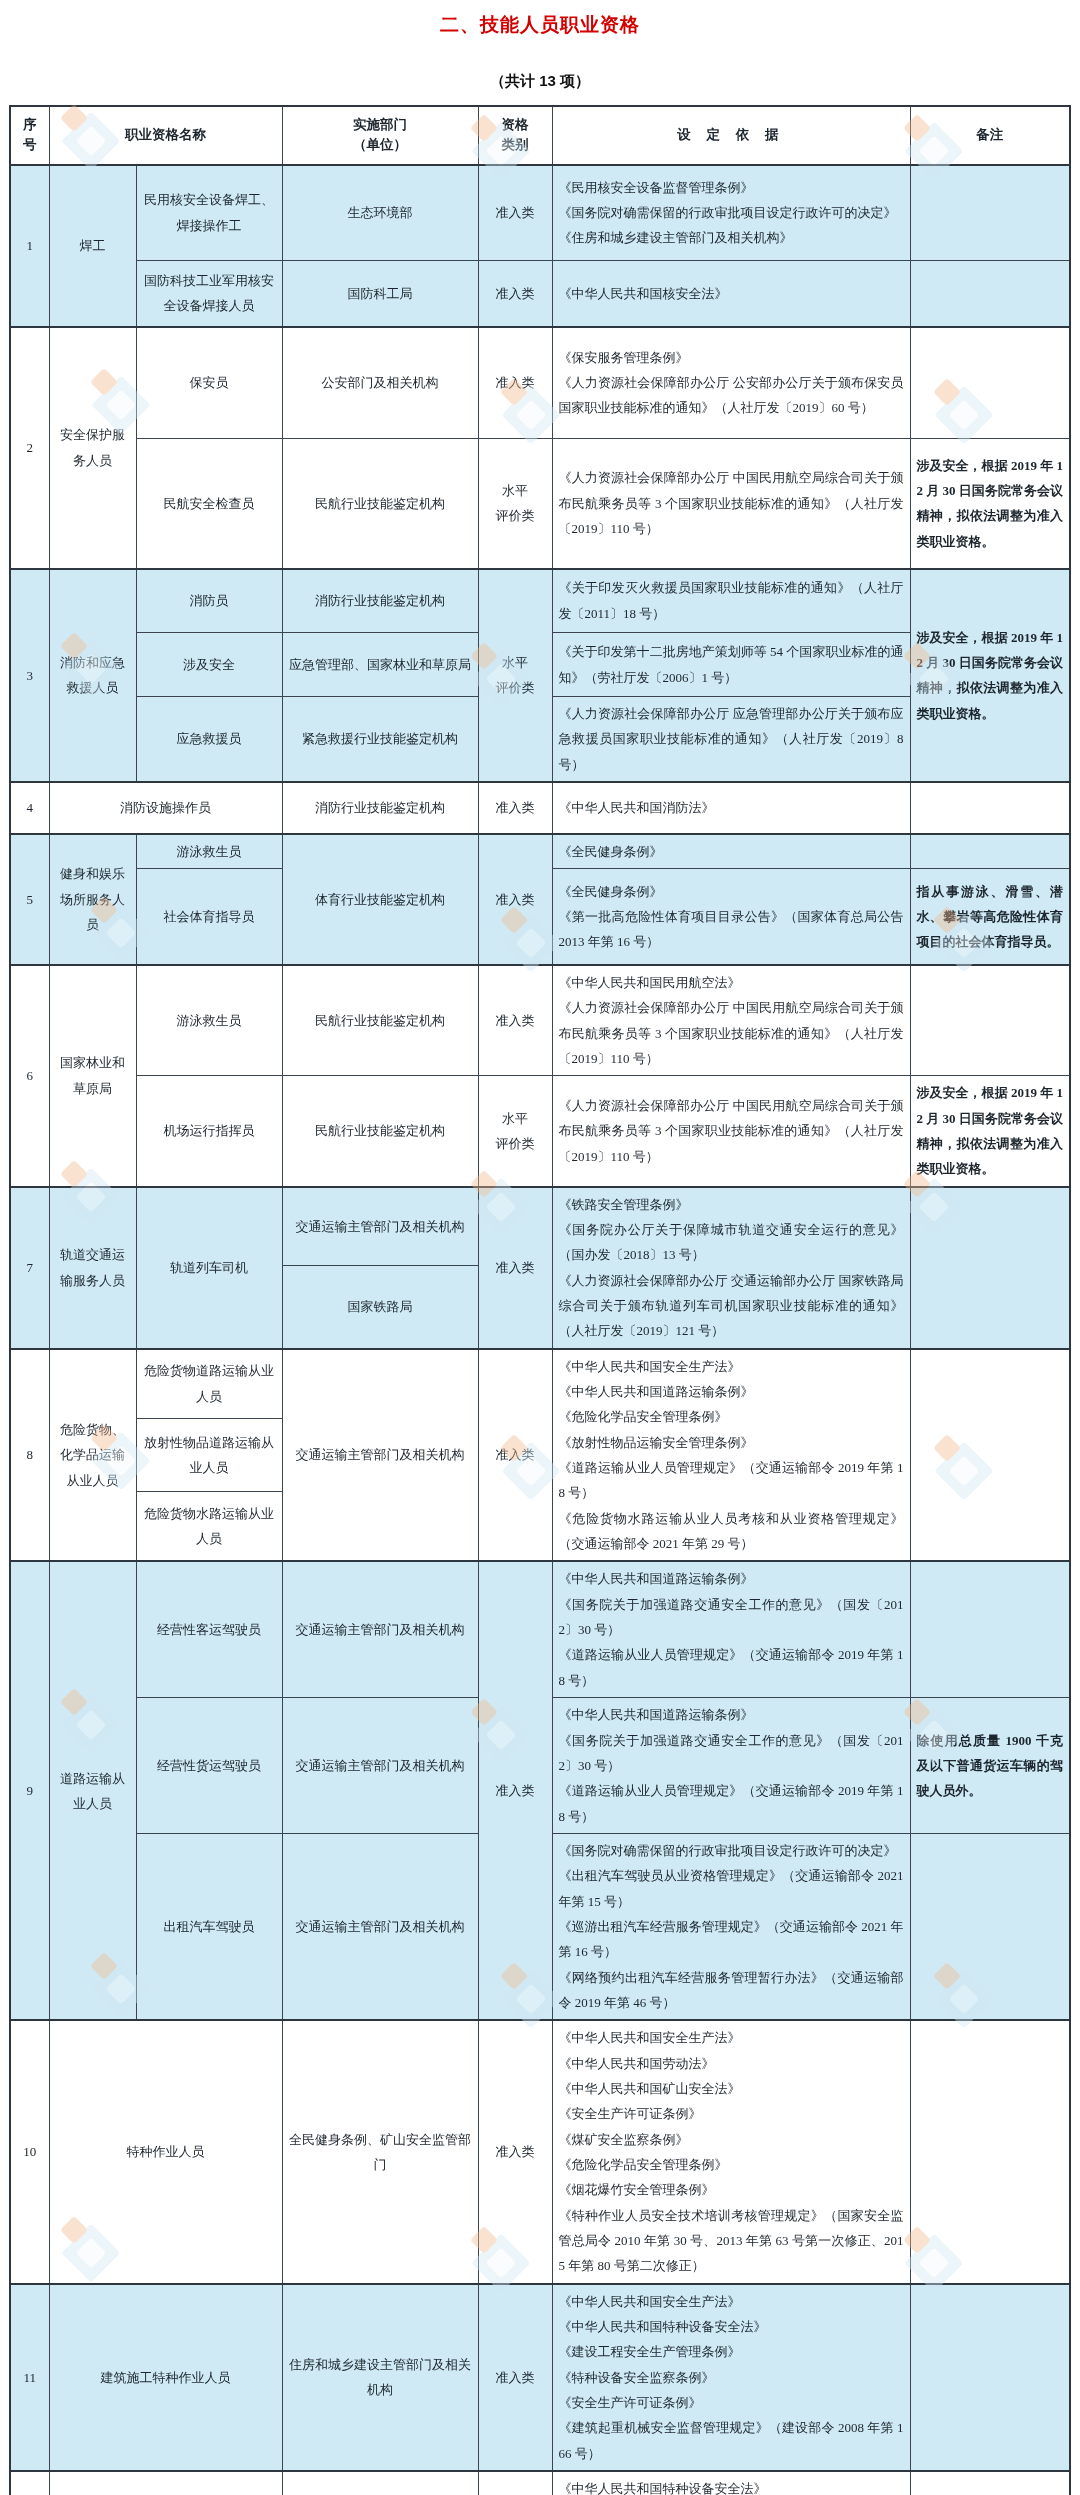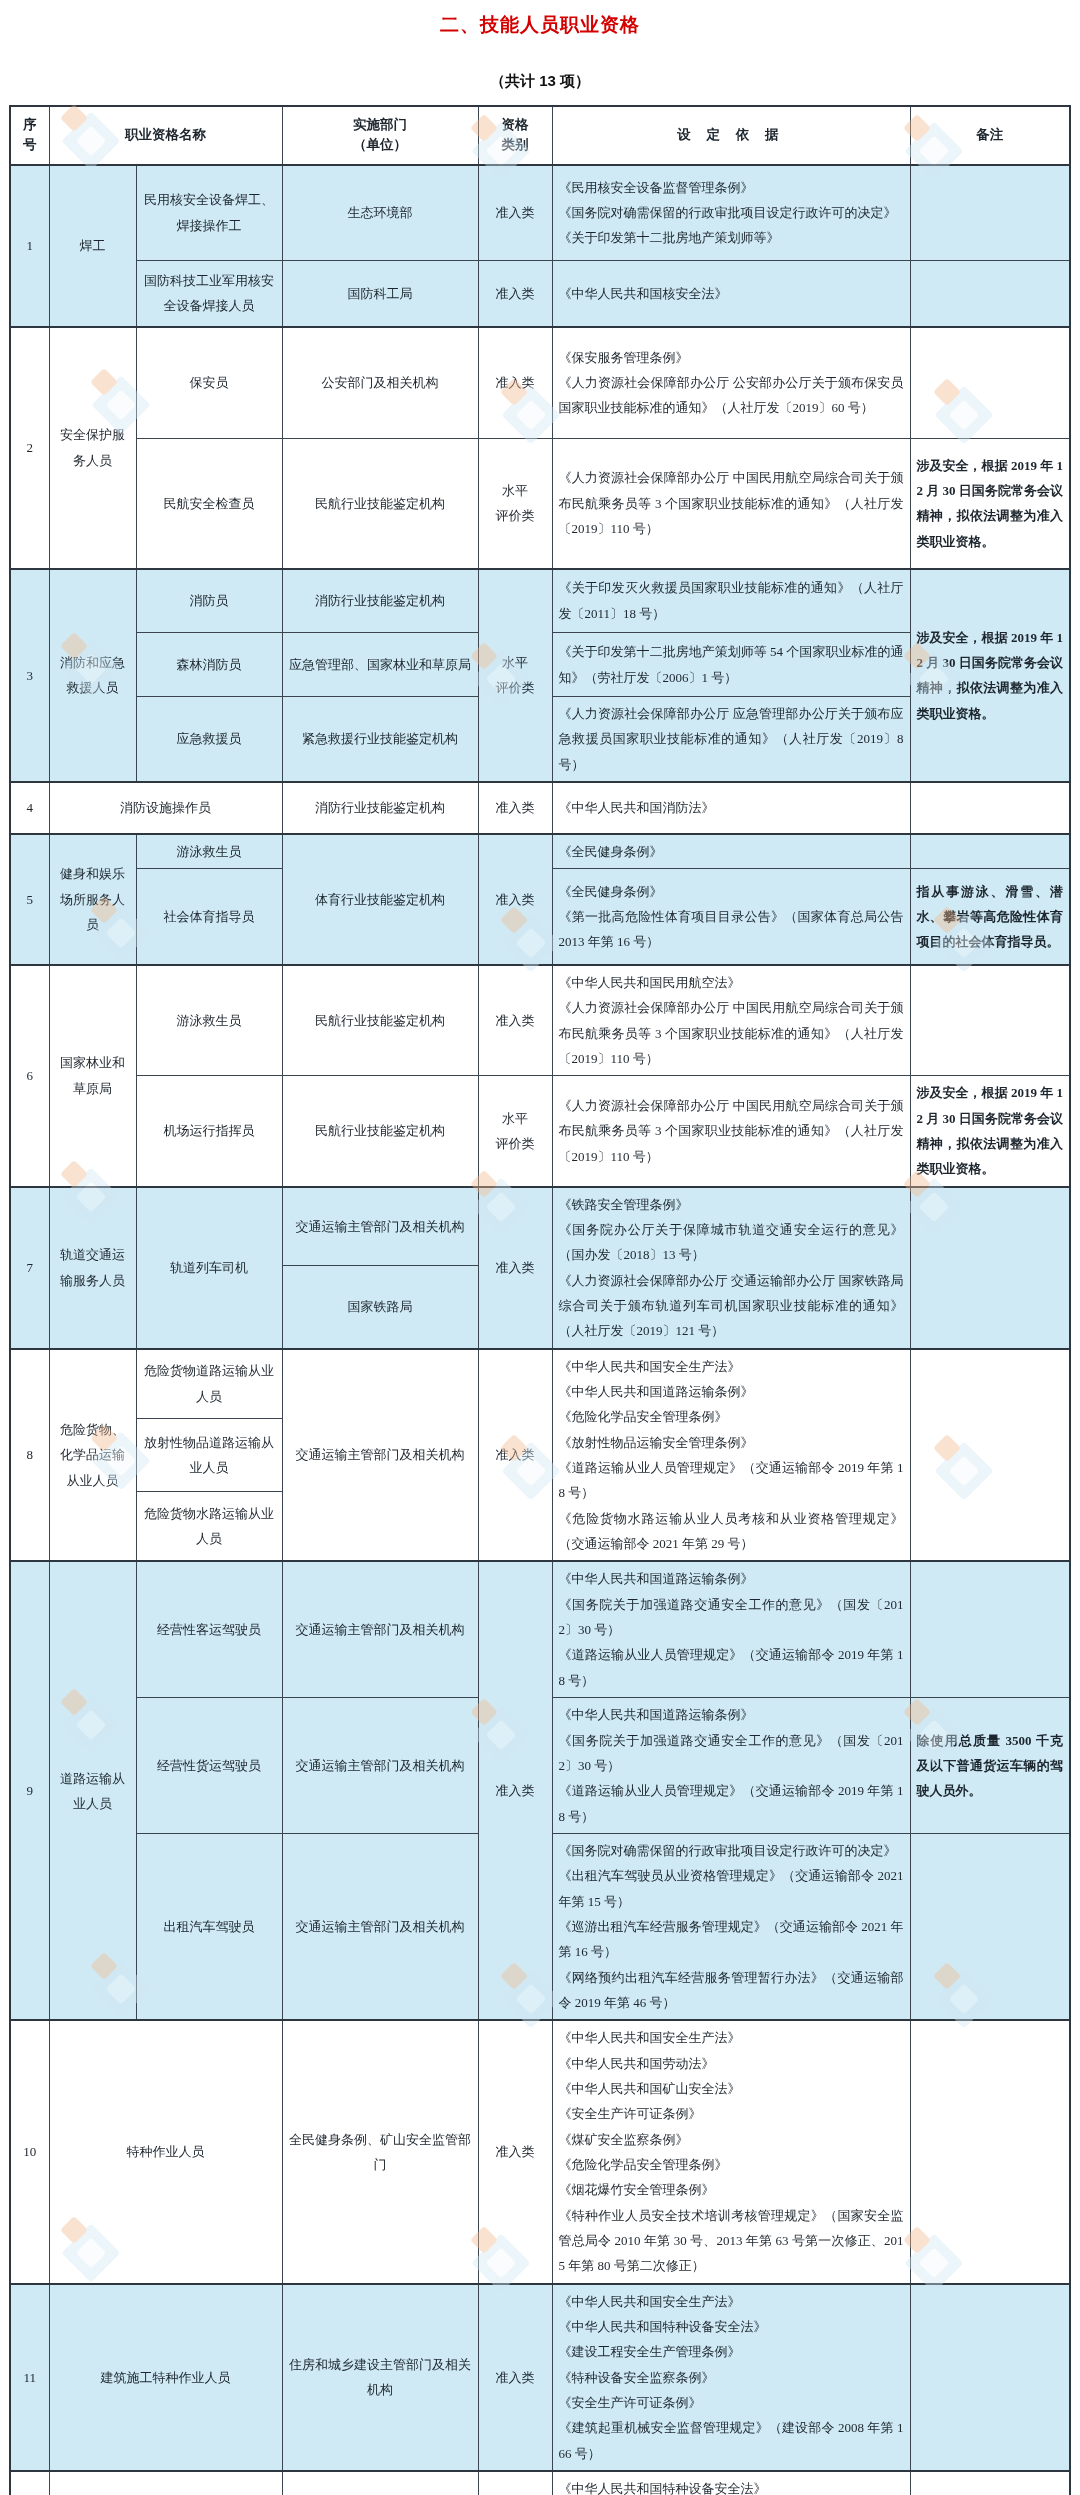--- a/index.html
+++ b/index.html
@@ -103,21 +103,21 @@
   </tr>
 
   <tr class="g blue" style="height:96px">
     <td class="c" rowspan="2">1</td>
     <td class="c" rowspan="2">焊工</td>
     <td class="c">民用核安全设备焊工、焊接操作工</td>
     <td class="c">生态环境部</td>
     <td class="c">准入类</td>
     <td class="basis">《民用核安全设备监督管理条例》
 《国务院对确需保留的行政审批项目设定行政许可的决定》
-《关于印发第十二批房地产策划师等》</td>
+《住房和城乡建设主管部门及相关机构》</td>
     <td class="remark"></td>
   </tr>
   <tr class="blue" style="height:66px">
     <td class="c">国防科技工业军用核安全设备焊接人员</td>
     <td class="c">国防科工局</td>
     <td class="c">准入类</td>
     <td class="basis">《中华人民共和国核安全法》</td>
     <td class="remark"></td>
   </tr>
 
@@ -144,21 +144,21 @@
     <td class="c" rowspan="3">3</td>
     <td class="c" rowspan="3">消防和应急救援人员</td>
     <td class="c">消防员</td>
     <td class="c">消防行业技能鉴定机构</td>
     <td class="c" rowspan="3">水平
 评价类</td>
     <td class="basis">《关于印发灭火救援员国家职业技能标准的通知》（人社厅发〔2011〕18 号）</td>
     <td class="remark" rowspan="3">涉及安全，根据 2019 年 12 月 30 日国务院常务会议精神，拟依法调整为准入类职业资格。</td>
   </tr>
   <tr class="blue" style="height:64px">
-    <td class="c">森林消防员</td>
+    <td class="c">涉及安全</td>
     <td class="c">应急管理部、国家林业和草原局</td>
     <td class="basis">《关于印发第十二批房地产策划师等 54 个国家职业标准的通知》（劳社厅发〔2006〕1 号）</td>
   </tr>
   <tr class="blue" style="height:72px">
     <td class="c">应急救援员</td>
     <td class="c">紧急救援行业技能鉴定机构</td>
     <td class="basis">《人力资源社会保障部办公厅 应急管理部办公厅关于颁布应急救援员国家职业技能标准的通知》（人社厅发〔2019〕8 号）</td>
   </tr>
 
   <tr class="g" style="height:52px">
@@ -251,21 +251,21 @@
 《国务院关于加强道路交通安全工作的意见》（国发〔2012〕30 号）
 《道路运输从业人员管理规定》（交通运输部令 2019 年第 18 号）</td>
     <td class="remark"></td>
   </tr>
   <tr class="blue" style="height:122px">
     <td class="c">经营性货运驾驶员</td>
     <td class="c">交通运输主管部门及相关机构</td>
     <td class="basis">《中华人民共和国道路运输条例》
 《国务院关于加强道路交通安全工作的意见》（国发〔2012〕30 号）
 《道路运输从业人员管理规定》（交通运输部令 2019 年第 18 号）</td>
-    <td class="remark">除使用总质量 3500 千克及以下普通货运车辆的驾驶人员外。</td>
+    <td class="remark">除使用总质量 1900 千克及以下普通货运车辆的驾驶人员外。</td>
   </tr>
   <tr class="blue" style="height:180px">
     <td class="c">出租汽车驾驶员</td>
     <td class="c">交通运输主管部门及相关机构</td>
     <td class="basis">《国务院对确需保留的行政审批项目设定行政许可的决定》
 《出租汽车驾驶员从业资格管理规定》（交通运输部令 2021 年第 15 号）
 《巡游出租汽车经营服务管理规定》（交通运输部令 2021 年第 16 号）
 《网络预约出租汽车经营服务管理暂行办法》（交通运输部令 2019 年第 46 号）</td>
     <td class="remark"></td>
   </tr>

